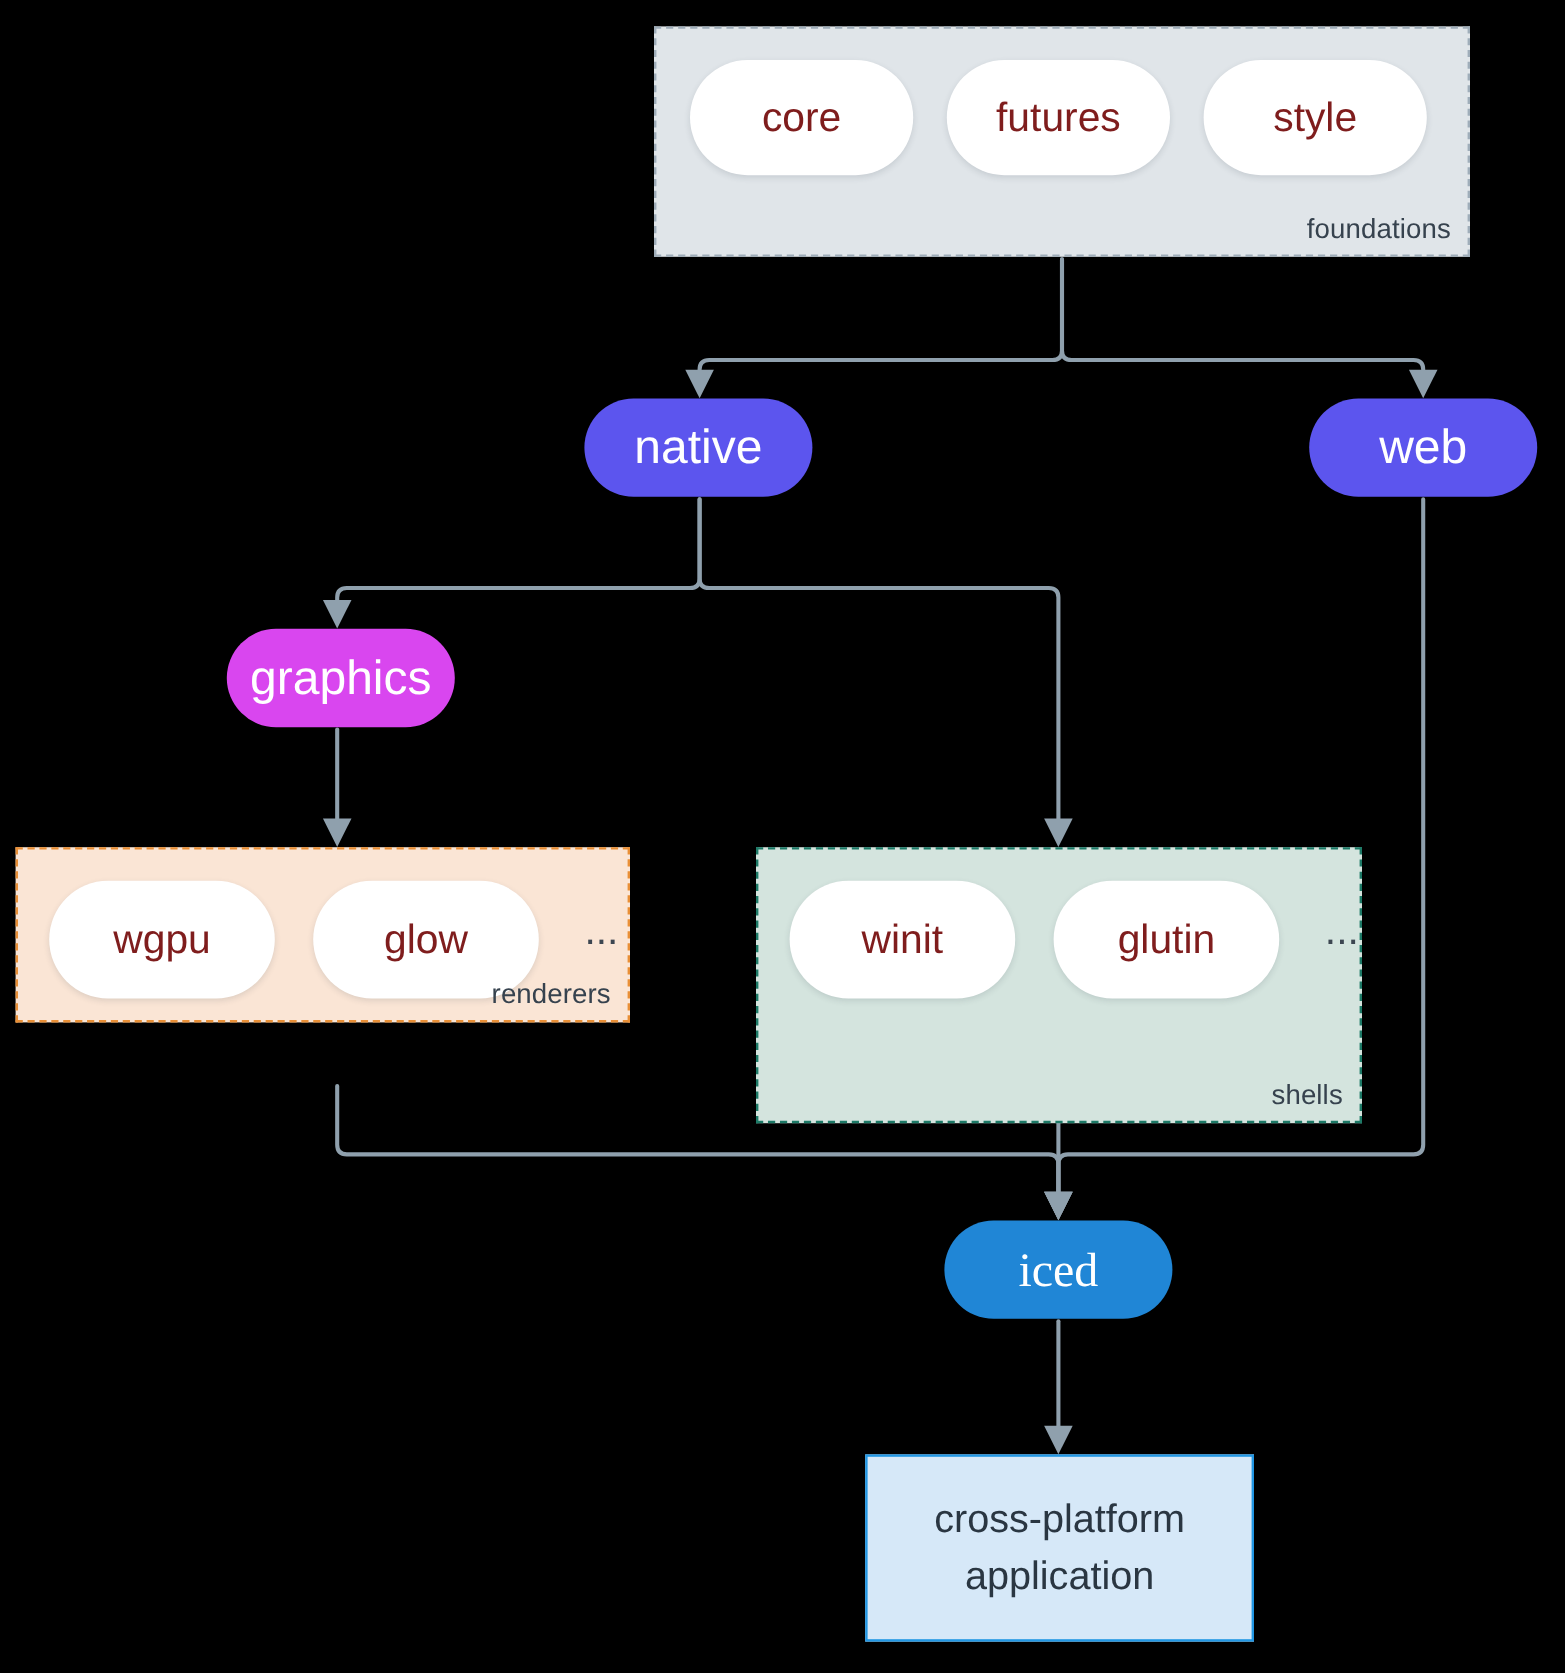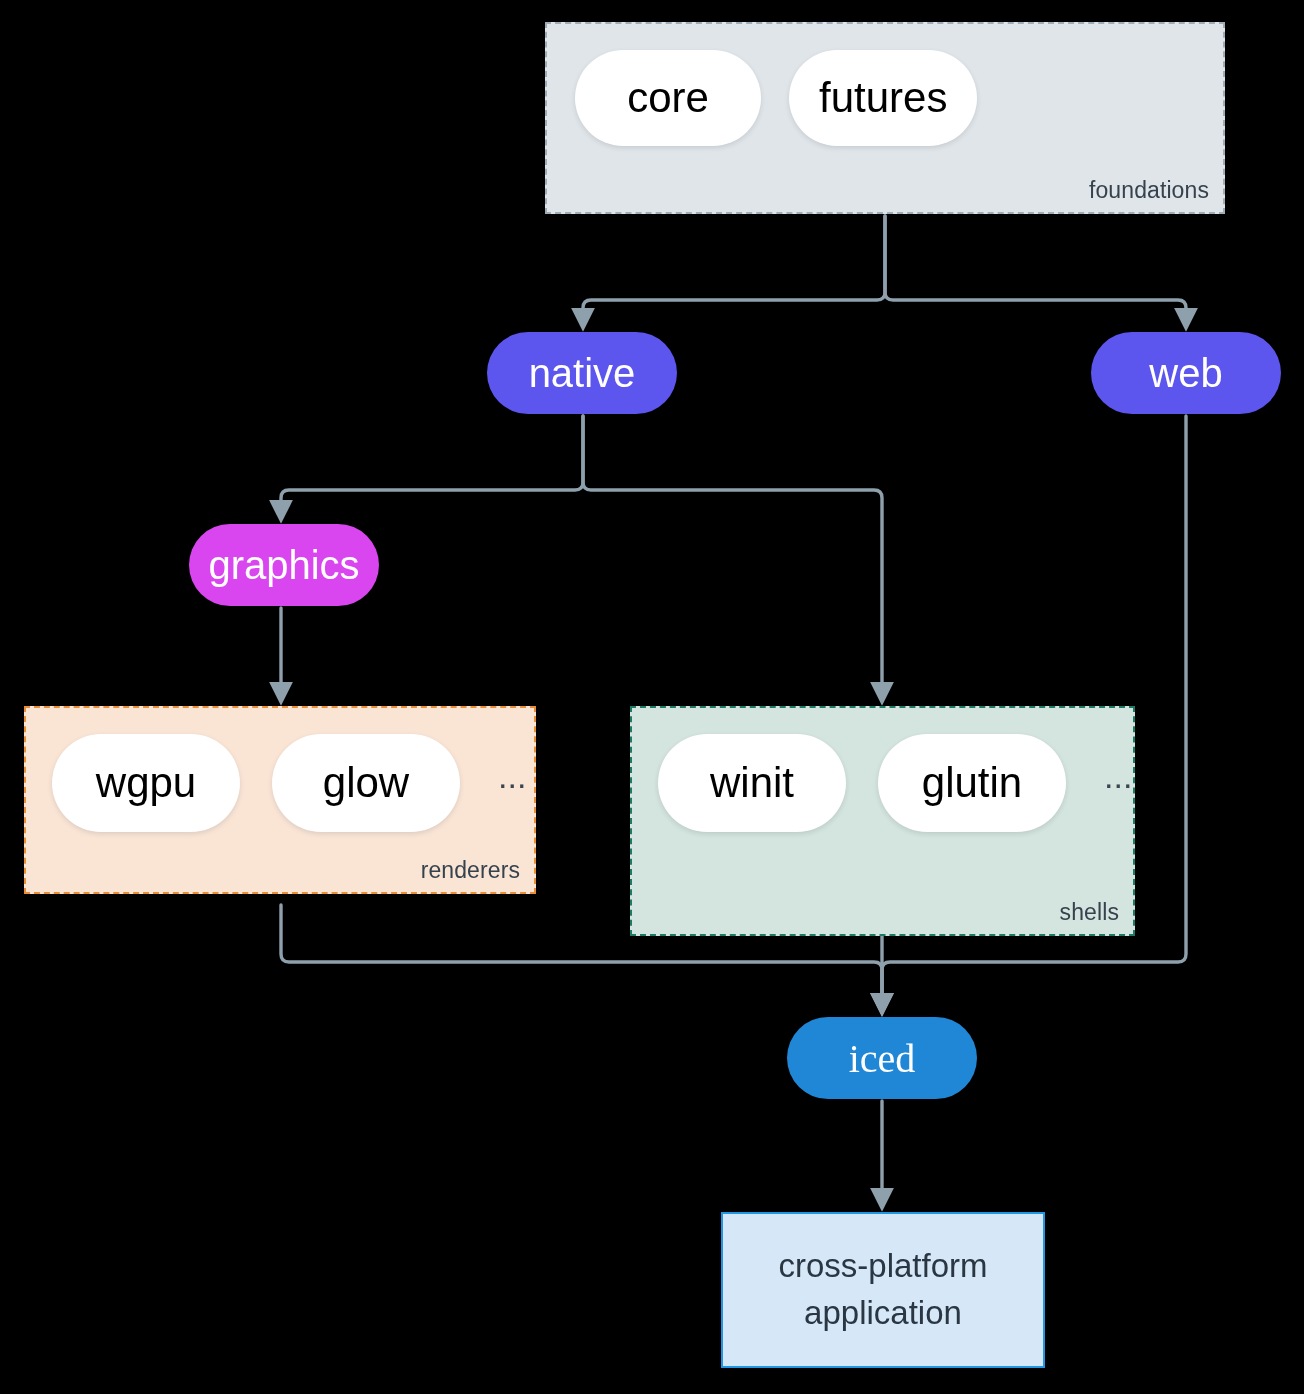--- a/index.html
+++ b/index.html
@@ -59,24 +59,24 @@
     background: #e0e5e9;
     border: 2px dashed #9fadb9;
   }
   #cluster-foundations .cluster-row {
     left: 28px;
     top: 26px;
     gap: 28px;
   }
 
   #cluster-renderers {
-    left: 24px;
+    left: 13px;
     top: 706px;
     width: 512px;
-    height: 188px;
+    height: 146px;
     background: #fae5d5;
     border: 2px dashed #e98f36;
   }
   #cluster-renderers .cluster-row {
     left: 26px;
     top: 26px;
     gap: 32px;
   }
 
   #cluster-shells {
@@ -93,22 +93,22 @@
     gap: 32px;
   }
 
   
   .leaf {
     display: flex;
     align-items: center;
     justify-content: center;
     background: #ffffff;
     border-radius: 52px;
-    color: #000000;
-    font-size: 42px;
+    color: #7f1d1d;
+    font-size: 34px;
     box-shadow: 0 2px 5px rgba(40, 55, 70, 0.14);
     white-space: nowrap;
     box-sizing: border-box;
   }
   #cluster-foundations .leaf { height: 96px; min-width: 186px; padding: 0 30px; }
   #cluster-renderers .leaf,
   #cluster-shells .leaf { height: 98px; min-width: 188px; padding: 0 30px; }
 
   .ellipsis {
     font-size: 34px;
@@ -211,20 +211,21 @@
       <path d="M1186,416 L1186,954 Q1186,962 1178,962 L890,962 Q882,962 882,970 L882,1008" marker-end="url(#arrowhead)"></path>
 
       <path d="M882,1101 L882,1203" marker-end="url(#arrowhead)"></path>
     </g>
   </svg>
 
   <div class="cluster" id="cluster-foundations">
     <div class="cluster-row">
       <div class="leaf">core</div>
       <div class="leaf">futures</div>
+      <div class="leaf">style</div>
     </div>
     <div class="cluster-label">foundations</div>
   </div>
 
   <div class="cluster" id="cluster-renderers">
     <div class="cluster-row">
       <div class="leaf">wgpu</div>
       <div class="leaf">glow</div>
       <div class="ellipsis">...</div>
     </div>

